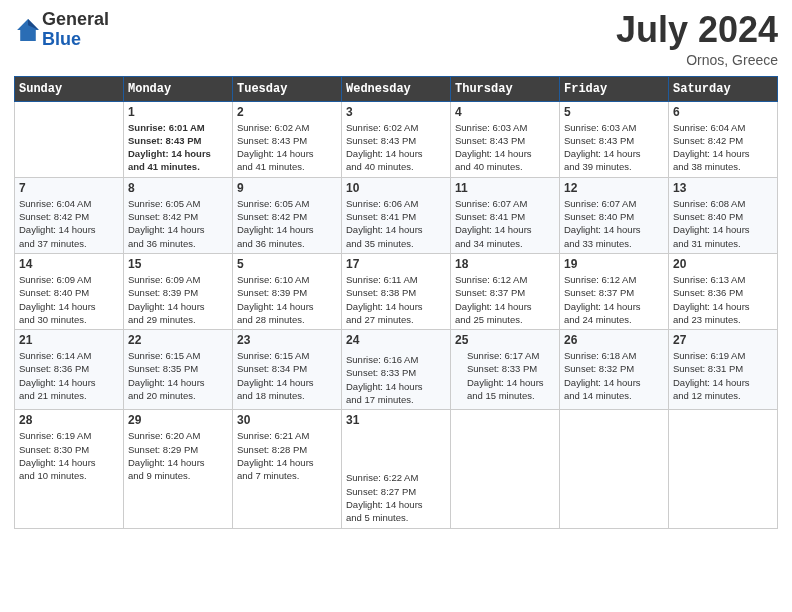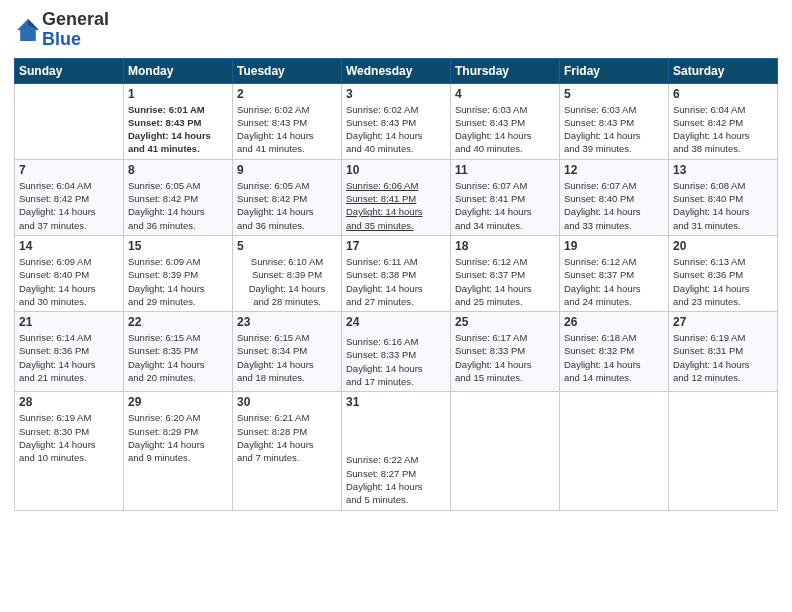--- a/index.html
+++ b/index.html
@@ -50,27 +50,28 @@
       font-size: 14px;
       color: #555;
       margin-top: 2px;
     }
     .calendar {
       width: 100%;
       border-collapse: collapse;
       border: 1px solid #ccc;
     }
     .calendar th {
-      background: #0c4a6e;
+      background: #404040;
       color: #fff;
       font-size: 12px;
       font-weight: bold;
       padding: 5px 4px;
       text-align: left;
       border: 1px solid #1e5a9c;
+      font-family: Liberation Mono, monospace;
     }
     .calendar td {
       vertical-align: top;
       border: 1px solid #ccc;
       padding: 3px 4px;
       width: calc(100% / 7);
       min-height: 80px;
       font-size: 10px;
       color: #333;
       background: #fff;
@@ -101,20 +102,24 @@
     <div class="logo">
       <svg class="logo-icon" viewBox="0 0 36 36">
         <polygon points="18,4 32,18 28,18 28,32 8,32 8,18 4,18" fill="#2a6db5"></polygon>
         <polygon points="18,4 32,18 18,12" fill="#1a4a8a"></polygon>
       </svg>
       <div class="logo-text">
         <span class="logo-general">General</span><br>
         <span class="logo-blue">Blue</span>
       </div>
     </div>
+    <div class="title-block">
+      <div class="month-year">July 2024</div>
+      <div class="location">Ornos, Greece</div>
+    </div>
   </div>
 
   <table class="calendar">
     <thead>
       <tr>
       <th>Sunday</th>
           <th>Monday</th>
           <th>Tuesday</th>
           <th>Wednesday</th>
           <th>Thursday</th>
@@ -185,21 +190,21 @@
           </td>
           <td>
             <span class="day-num">9</span>
             <div class="day-info" style="white-space: pre-line;">Sunrise: 6:05 AM
 Sunset: 8:42 PM
 Daylight: 14 hours
 and 36 minutes.</div>
           </td>
           <td>
             <span class="day-num">10</span>
-            <div class="day-info" style="white-space: pre-line; text-decoration: underline;">Sunrise: 6:06 AM
+            <div class="day-info" style="white-space: pre-line;">Sunrise: 6:06 AM
 Sunset: 8:41 PM
 Daylight: 14 hours
 and 35 minutes.</div>
           </td>
           <td>
             <span class="day-num">11</span>
             <div class="day-info" style="white-space: pre-line;">Sunrise: 6:07 AM
 Sunset: 8:41 PM
 Daylight: 14 hours
 and 34 minutes.</div>
@@ -229,21 +234,21 @@
           </td>
           <td>
             <span class="day-num">15</span>
             <div class="day-info" style="white-space: pre-line;">Sunrise: 6:09 AM
 Sunset: 8:39 PM
 Daylight: 14 hours
 and 29 minutes.</div>
           </td>
           <td>
             <span class="day-num">5</span>
-            <div class="day-info" style="white-space: pre-line; text-align: center;">Sunrise: 6:10 AM
+            <div class="day-info" style="white-space: pre-line;">Sunrise: 6:10 AM
 Sunset: 8:39 PM
 Daylight: 14 hours
 and 28 minutes.</div>
           </td>
           <td>
             <span class="day-num">17</span>
             <div class="day-info" style="white-space: pre-line;">Sunrise: 6:11 AM
 Sunset: 8:38 PM
 Daylight: 14 hours
 and 27 minutes.</div>
@@ -294,21 +299,21 @@
           </td>
           <td>
             <span class="day-num">24</span>
             <div class="day-info" style="white-space: pre-line; margin-top: 6px;">Sunrise: 6:16 AM
 Sunset: 8:33 PM
 Daylight: 14 hours
 and 17 minutes.</div>
           </td>
           <td>
             <span class="day-num">25</span>
-            <div class="day-info" style="white-space: pre-line;">Sunrise: 6:17 AM
+            <div class="day-info" style="white-space: pre-line; margin-left: 12px;">Sunrise: 6:17 AM
 Sunset: 8:33 PM
 Daylight: 14 hours
 and 15 minutes.</div>
           </td>
           <td>
             <span class="day-num">26</span>
             <div class="day-info" style="white-space: pre-line;">Sunrise: 6:18 AM
 Sunset: 8:32 PM
 Daylight: 14 hours
 and 14 minutes.</div>

